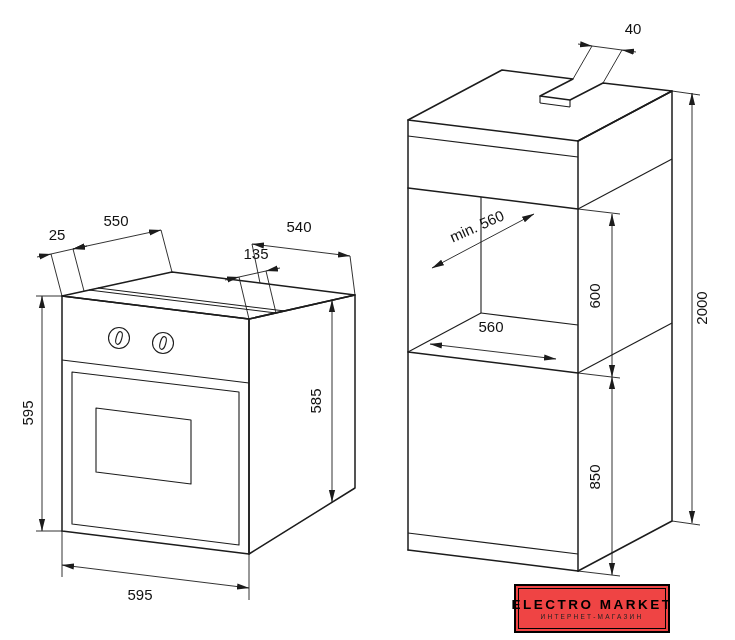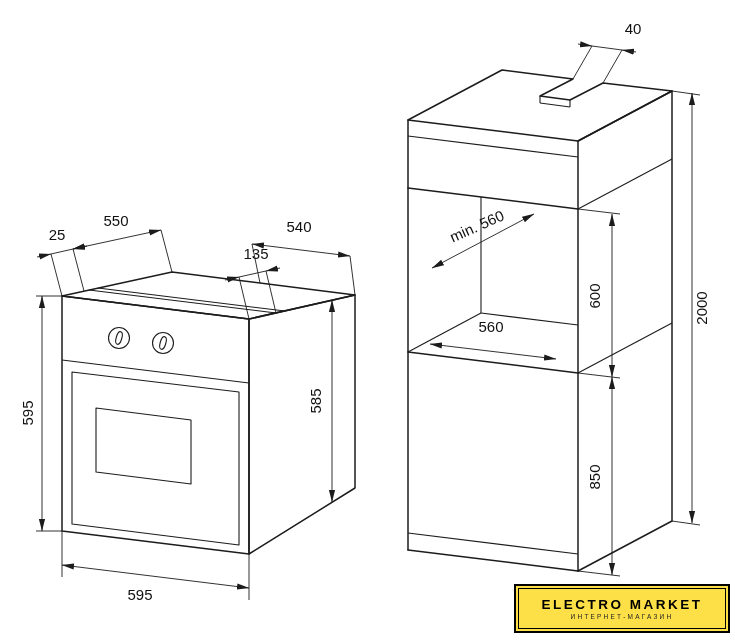--- a/index.html
+++ b/index.html
@@ -5,22 +5,22 @@
   html,body{margin:0;padding:0;background:#fff;}
   .stage{position:relative;width:735px;height:640px;background:#fff;overflow:hidden;
          font-family:"Liberation Sans", sans-serif;}
   svg{position:absolute;left:0;top:0;}
   .obj{fill:none;stroke:#1c1c1c;stroke-width:1.5;stroke-linejoin:round;stroke-linecap:round;}
   .thin{fill:none;stroke:#1c1c1c;stroke-width:1.1;stroke-linejoin:round;}
   .ext{fill:none;stroke:#1c1c1c;stroke-width:0.9;}
   .dim{fill:none;stroke:#1c1c1c;stroke-width:0.9;marker-start:url(#as);marker-end:url(#ae);}
   .lead{fill:none;stroke:#1c1c1c;stroke-width:0.9;marker-end:url(#ae);}
   .lbl{font-size:15px;fill:#111;text-anchor:middle;}
-  .logo{position:absolute;left:514px;top:584px;width:216px;height:49px;border:2px solid #000;
-        box-sizing:border-box;padding:2px;background:#fde047;}
+  .logo{position:absolute;left:514px;top:584px;width:156px;height:49px;border:2px solid #000;
+        box-sizing:border-box;padding:2px;background:#ef4444;}
   .logo-inner{border:1px solid #000;width:100%;height:100%;box-sizing:border-box;display:flex;
         flex-direction:column;align-items:center;justify-content:center;gap:1px;}
   .logo-title{font-size:13.5px;font-weight:bold;letter-spacing:2.5px;white-space:nowrap;color:#000;}
   .logo-sub{font-size:6.5px;letter-spacing:2.2px;color:#222;white-space:nowrap;}
 </style>
 </head>
 <body>
 
 <div class="stage">
   <svg width="735" height="640" viewBox="0 0 735 640">

